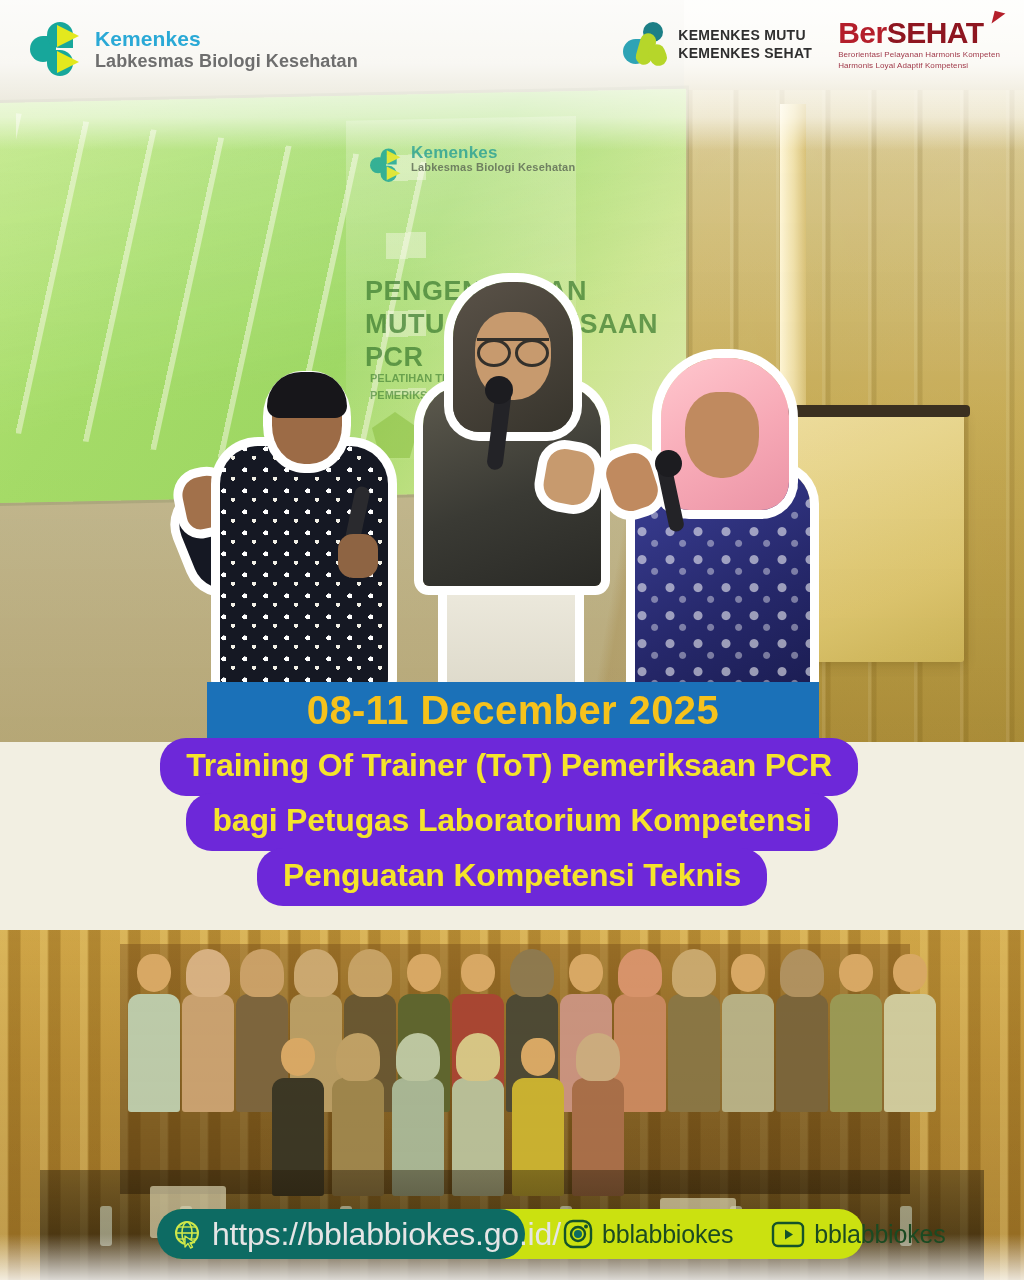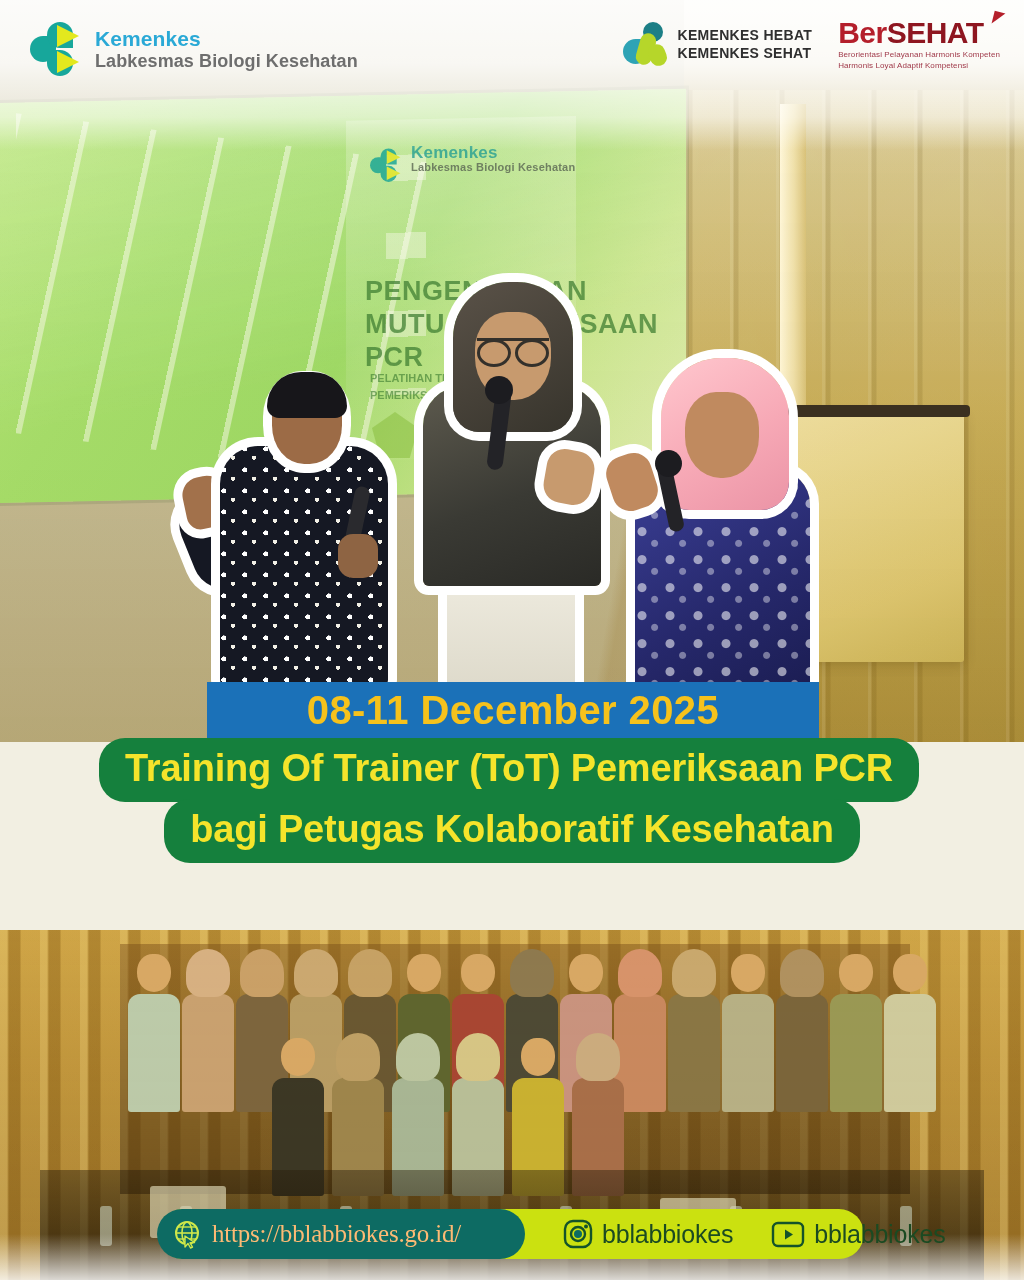--- a/index.html
+++ b/index.html
@@ -282,22 +282,22 @@
   .date-banner span{
     font-size:40px; font-weight:bold; color:#f6c21c; letter-spacing:.4px;
   }
 
   
   .titles{
     position:absolute; left:0; top:738px; width:1024px; z-index:46;
     display:flex; flex-direction:column; align-items:center;
   }
   .band{
-    background:#15803d; color:#f5e42b;
-    font-size:38px; font-weight:bold; letter-spacing:-.2px;
+    background:#6d28d9; color:#f5e42b;
+    font-size:32px; font-weight:bold; letter-spacing:-.2px;
     line-height:1; white-space:nowrap;
     border-radius:26px; padding:11px 26px 15px;
     margin:0;
   }
   .band.b1{border-radius:26px 26px 26px 26px; margin-left:-6px;}
   .band.b2{margin-top:-3px;}
   .band.b3{margin-top:-3px;}
 
   
   .photo-bot{
@@ -352,21 +352,21 @@
   .footer{
     position:absolute; left:158px; top:1209px; width:706px; height:50px;
     background:#cbe110; border-radius:25px; z-index:60;
     display:flex; align-items:center;
   }
   .fweb{
     height:50px; min-width:330px; background:#0d6b63; border-radius:25px;
     display:flex; align-items:center; gap:9px; padding:0 22px 0 16px;
     margin-left:-1px;
   }
-  .fweb .url{font-size:25px; color:#fdba74; letter-spacing:-.2px;font-family:Liberation Serif, serif;}
+  .fweb .url{font-size:32px; color:#e5e5e5; letter-spacing:-.2px;}
   .globe{position:relative; width:30px; height:30px; flex:none;}
   .globe svg{display:block;}
   .fitem{display:flex; align-items:center; gap:9px; margin-left:38px;}
   .fitem .lbl{font-size:25px; color:#1b4a22; letter-spacing:-.2px;}
   .fitem svg{display:block;}
 </style>
 </head>
 <body>
 
 <div class="poster">
@@ -450,21 +450,21 @@
 
     <div class="logo-right">
       <div class="khis">
         <div class="khis-mark">
           <span class="a"></span>
             <span class="b"></span>
             <span class="c"></span>
             <span class="d"></span>
         </div>
         <div class="t">
-          <div>KEMENKES HEBAT</div>
+          <div>KEMENKES MUTU</div>
           <div>KEMENKES SEHAT</div>
         </div>
       </div>
 
       <div class="berakhlak">
         <span class="tick"></span>
         <div class="big">
           <span>Ber</span><span class="dark">SEHAT</span>
         </div>
         <div class="small">
@@ -474,21 +474,22 @@
       </div>
     </div>
   </div>
 
   <div class="date-banner">
     <span>08-11 December 2025</span>
   </div>
 
   <div class="titles">
     <div class="band b1">Training Of Trainer (ToT) Pemeriksaan PCR</div>
-    <div class="band b2">bagi Petugas Kolaboratif Kesehatan</div>
+    <div class="band b2">bagi Petugas Laboratorium Kompetensi</div>
+    <div class="band b3">Penguatan Kompetensi Teknis</div>
   </div>
 
   <div class="photo-bot">
     <div class="curtain"></div>
     <div class="stage"></div>
 
     <div class="row-back">
       <div class="person">
           <div class="h"></div>
           <div class="b" style="background:#bcd4d6"></div>

